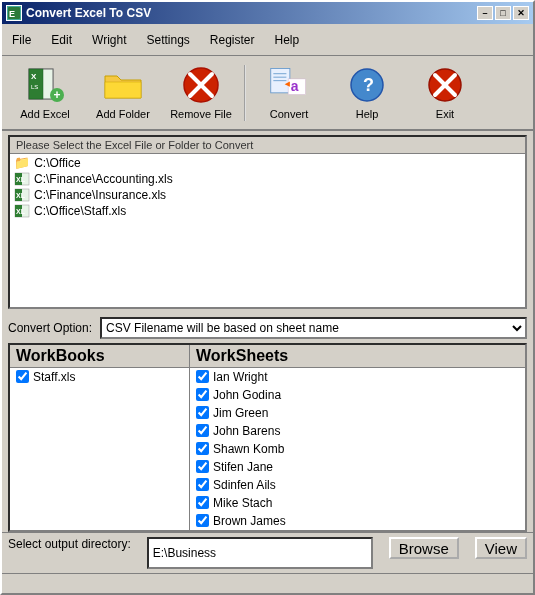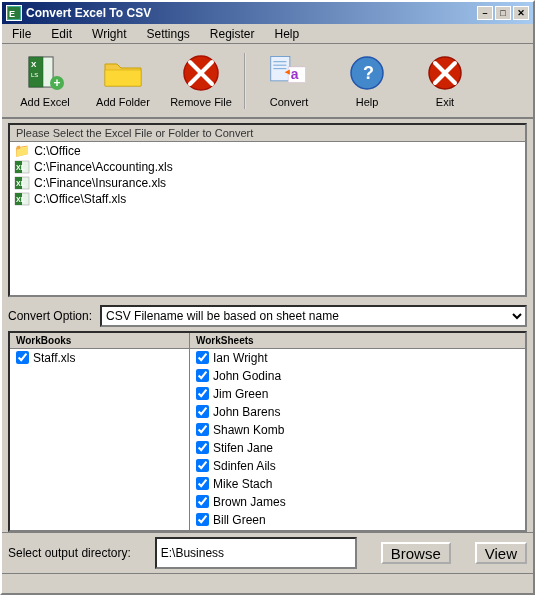--- a/index.html
+++ b/index.html
@@ -65,21 +65,21 @@
       justify-content: center;
       font-size: 9px;
       font-weight: bold;
       cursor: pointer;
       background: #d4d0c8;
       color: #000;
     }
     .title-btn.close { background: #d4d0c8; }
     .menu-bar {
       background: #d4d0c8;
-      height: 20px;
+      height: 32px;
       display: flex;
       align-items: center;
       padding: 0 4px;
       gap: 8px;
       border-bottom: 1px solid #808080;
       flex-shrink: 0;
     }
     .menu-item {
       font-size: 12px;
       padding: 2px 6px;
@@ -179,21 +179,21 @@
     .workbooks-panel {
       width: 180px;
       flex-shrink: 0;
       border-right: 1px solid #808080;
       display: flex;
       flex-direction: column;
     }
     .panel-header {
       background: #d4d0c8;
       padding: 2px 6px;
-      font-size: 10px;
+      font-size: 16px;
       font-weight: bold;
       border-bottom: 1px solid #808080;
     }
     .panel-content {
       flex: 1;
       overflow-y: auto;
       background: white;
     }
     .worksheets-panel {
       flex: 1;
@@ -208,23 +208,22 @@
       gap: 4px;
       font-size: 12px;
     }
     .check-item input[type="checkbox"] {
       width: 13px;
       height: 13px;
     }
     
     .output-row {
       display: flex;
-      align-items: center;
       padding: 4px 6px;
-      gap: 24px;
+      gap: 16px;
       flex-shrink: 0;
       border-top: 1px solid #808080;
     }
     .output-label {
       font-size: 12px;
       white-space: nowrap;
     }
     .output-input {
       flex: 1;
       height: 32px;

